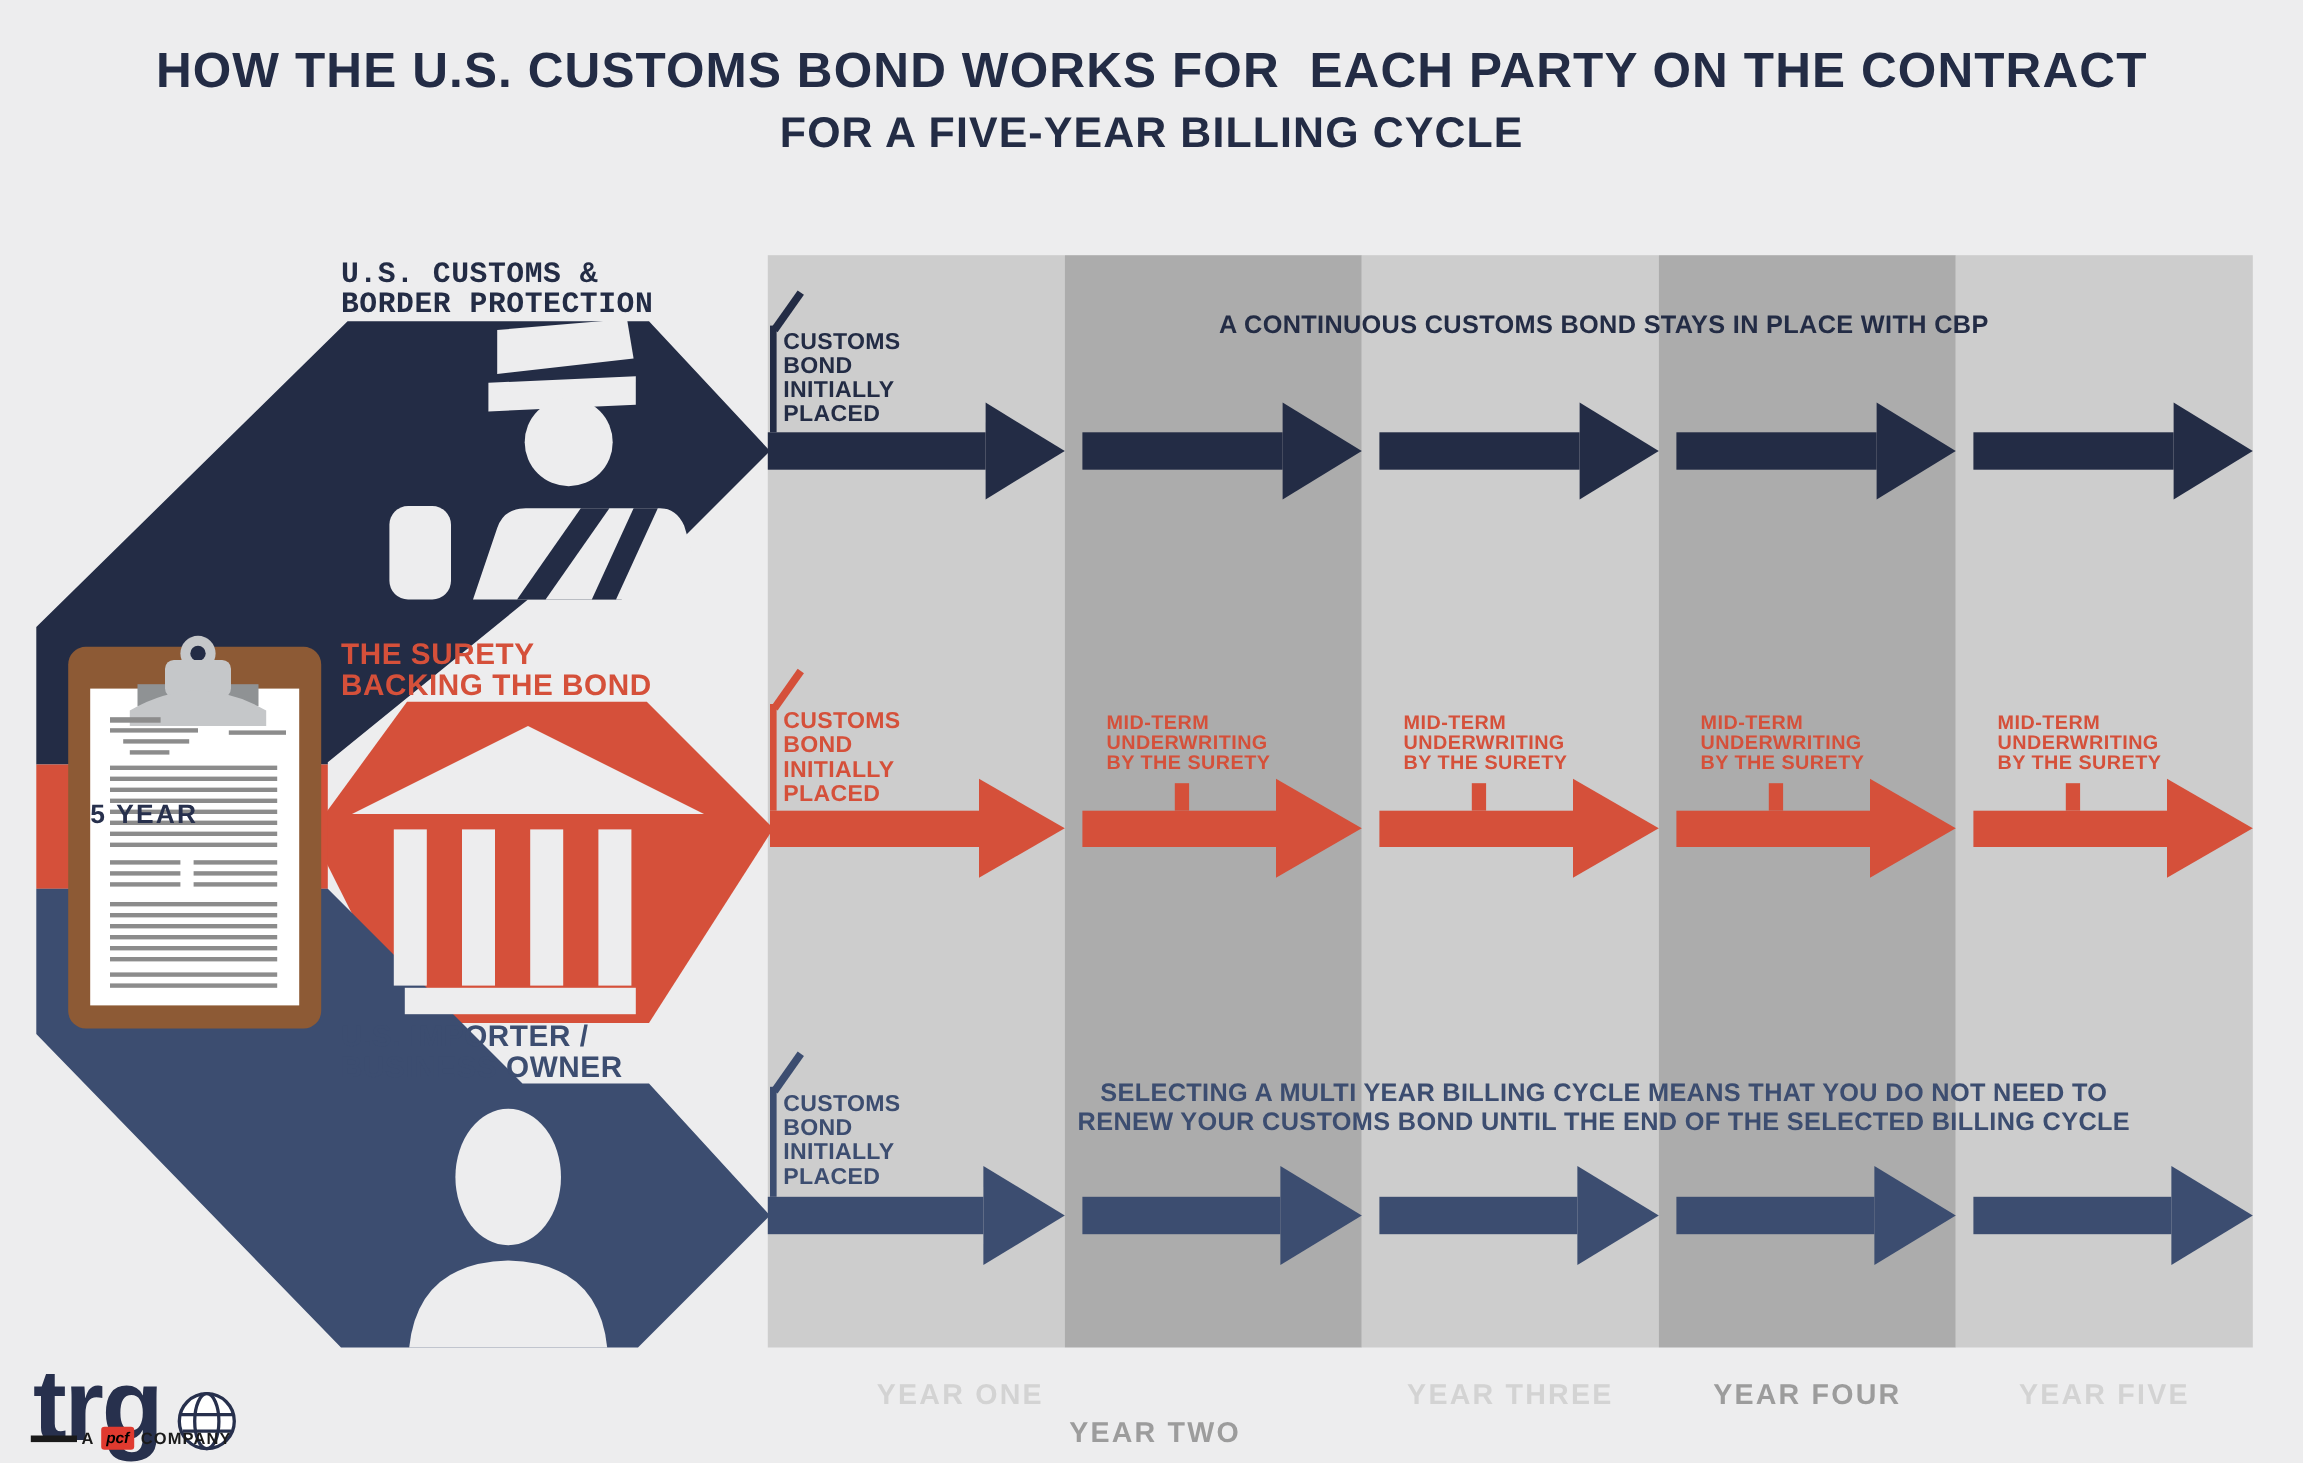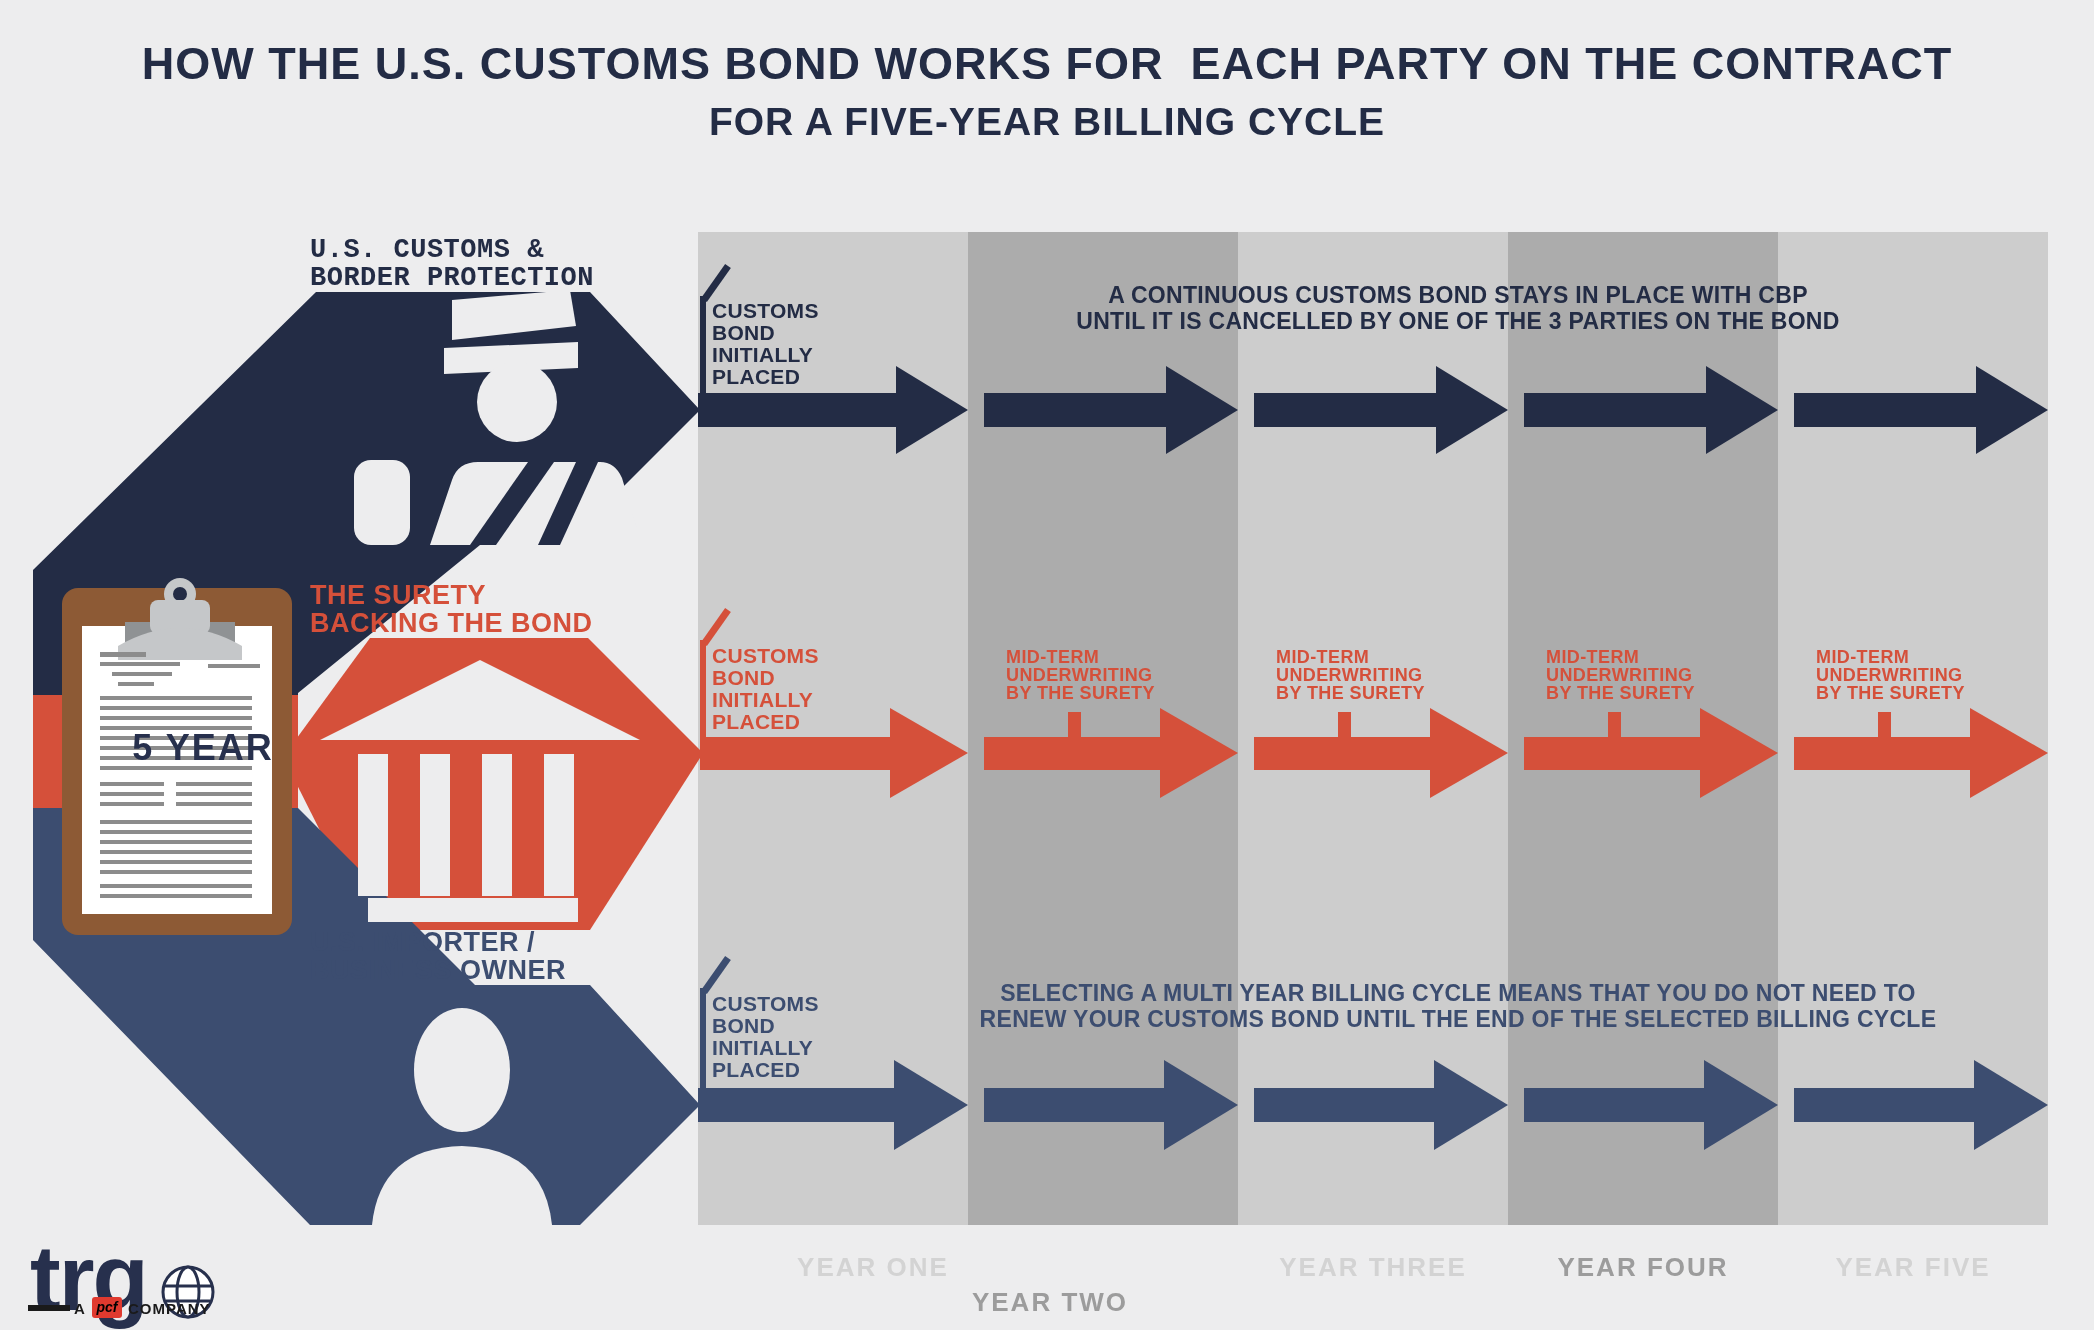--- a/index.html
+++ b/index.html
@@ -21,21 +21,21 @@
   .note{width:960px;text-align:center;font-size:23px;line-height:26px;letter-spacing:0.3px;}
   .mid{font-size:18px;line-height:18px;letter-spacing:0.4px;color:var(--red);}
   .year{position:absolute;top:1252px;width:270px;text-align:center;font-size:26px;font-weight:bold;letter-spacing:2px;}
   .navyc{color:var(--navy);} .redc{color:var(--red);} .bluec{color:var(--blue);}
   .trg{left:30px;top:1232px;font-size:92px;line-height:92px;letter-spacing:-2px;color:var(--logoNavy);font-weight:bold;}
   .tagA{left:74px;top:1300px;font-size:15px;color:var(--black);}
   .pcf{left:92px;top:1297px;width:30px;height:21px;background:var(--pcfRed);border-radius:3px;
        color:#000000;font-weight:bold;font-style:italic;font-size:14px;text-align:center;line-height:21px;}
   .tagC{left:128px;top:1300px;font-size:15px;letter-spacing:1px;color:var(--black);}
   .bar{left:28px;top:1305px;width:42px;height:6px;background:var(--black);}
-  .fiveyear{left:82px;top:727px;width:172px;text-align:center;font-size:36px;letter-spacing:2px;color:var(--logoNavy);padding-left:35px;}
+  .fiveyear{left:82px;top:727px;width:172px;font-size:24px;letter-spacing:2px;color:var(--logoNavy);}
 </style>
 </head>
 <body>
 
 <div class="canvas">
 
   <div class="t title1">HOW THE U.S. CUSTOMS BOND WORKS FOR  EACH PARTY ON THE CONTRACT</div>
   <div class="t title2">FOR A FIVE-YEAR BILLING CYCLE</div>
 
   <div class="col" style="left:698px;background:var(--colL);"></div>
@@ -206,21 +206,20 @@
   </div>
   <div class="t cb bluec" style="left:712px;top:993px;">
     <div>CUSTOMS</div>
       <div>BOND</div>
     <div>INITIALLY</div>
       <div>PLACED</div>
   </div>
 
   <div class="t note navyc" style="left:978px;top:282px;">
     <div>A CONTINUOUS CUSTOMS BOND STAYS IN PLACE WITH CBP</div>
-      <div>UNTIL IT IS CANCELLED BY ONE OF THE 3 PARTIES ON THE BOND</div>
   </div>
   <div class="t note bluec" style="left:978px;top:980px;">
     <div>SELECTING A MULTI YEAR BILLING CYCLE MEANS THAT YOU DO NOT NEED TO</div>
       <div>RENEW YOUR CUSTOMS BOND UNTIL THE END OF THE SELECTED BILLING CYCLE</div>
   </div>
 
   <div class="t mid" style="left:1006px;top:648px;">
     <div>MID-TERM</div>
       <div>UNDERWRITING</div>
       <div>BY THE SURETY</div>

